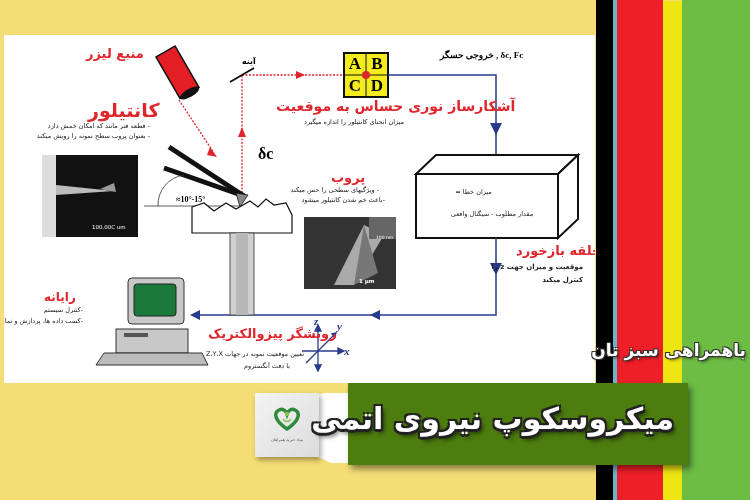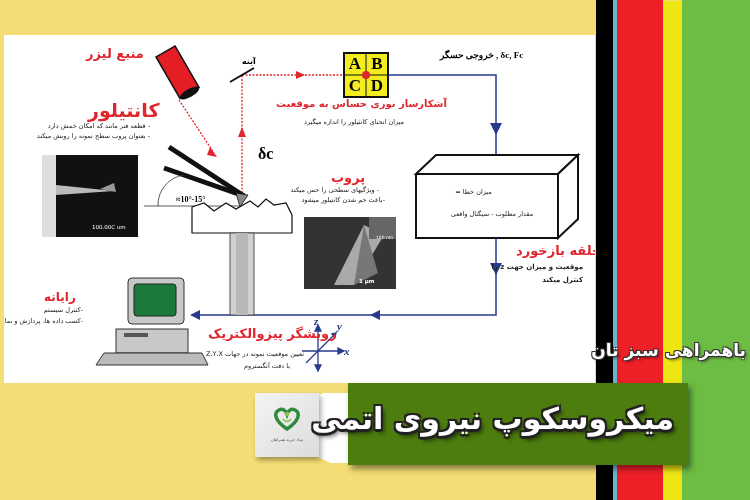--- a/index.html
+++ b/index.html
@@ -111,21 +111,21 @@
   <div class="abs red-title" style="left:82px;top:11px;font-size:13px;">منبع لیزر</div>
   <div class="abs" style="left:238px;top:22px;font-size:8px;font-weight:bold;direction:rtl;">آینه</div>
 
   <div class="abs" style="left:340px;top:18px;width:44px;height:44px;display:grid;grid-template-columns:1fr 1fr;font-family:'Liberation Serif',serif;font-weight:bold;font-size:17px;">
     <span style="text-align:center;line-height:22px;">A</span>
     <span style="text-align:center;line-height:22px;">B</span>
     <span style="text-align:center;line-height:22px;">C</span>
     <span style="text-align:center;line-height:22px;">D</span>
   </div>
   <div class="abs" style="left:436px;top:15px;font-size:9px;font-weight:bold;direction:rtl;font-family:'Liberation Serif',serif;">δc, Fc , خروجی حسگر</div>
-  <div class="abs red-title" style="left:272px;top:63px;font-size:10px;">آشکارساز نوری حساس به موقعیت</div>
+  <div class="abs red-title" style="left:272px;top:63px;font-size:14px;">آشکارساز نوری حساس به موقعیت</div>
   <div class="abs small" style="left:300px;top:82px;">میزان انحنای کانتیلور را اندازه میگیرد</div>
 
   <div class="abs red-title" style="left:68px;top:64px;font-size:19px;margin-left:16px;">کانتیلور</div>
   <div class="abs small" style="right:445px;top:86px;">- قطعه فنر مانند که امکان خمش دارد</div>
   <div class="abs small" style="right:445px;top:96px;">- بعنوان پروب سطح نمونه را روبش میکند</div>
   <div class="abs" style="left:88px;top:189px;font-size:5.5px;color:#fff;">100.00C um</div>
 
   <div class="abs" style="left:254px;top:110px;font-size:16px;font-weight:bold;font-family:'Liberation Serif',serif;">δc</div>
   <div class="abs" style="left:172px;top:160px;font-size:8px;font-weight:bold;font-family:'Liberation Serif',serif;">≈10°-15°</div>
 

